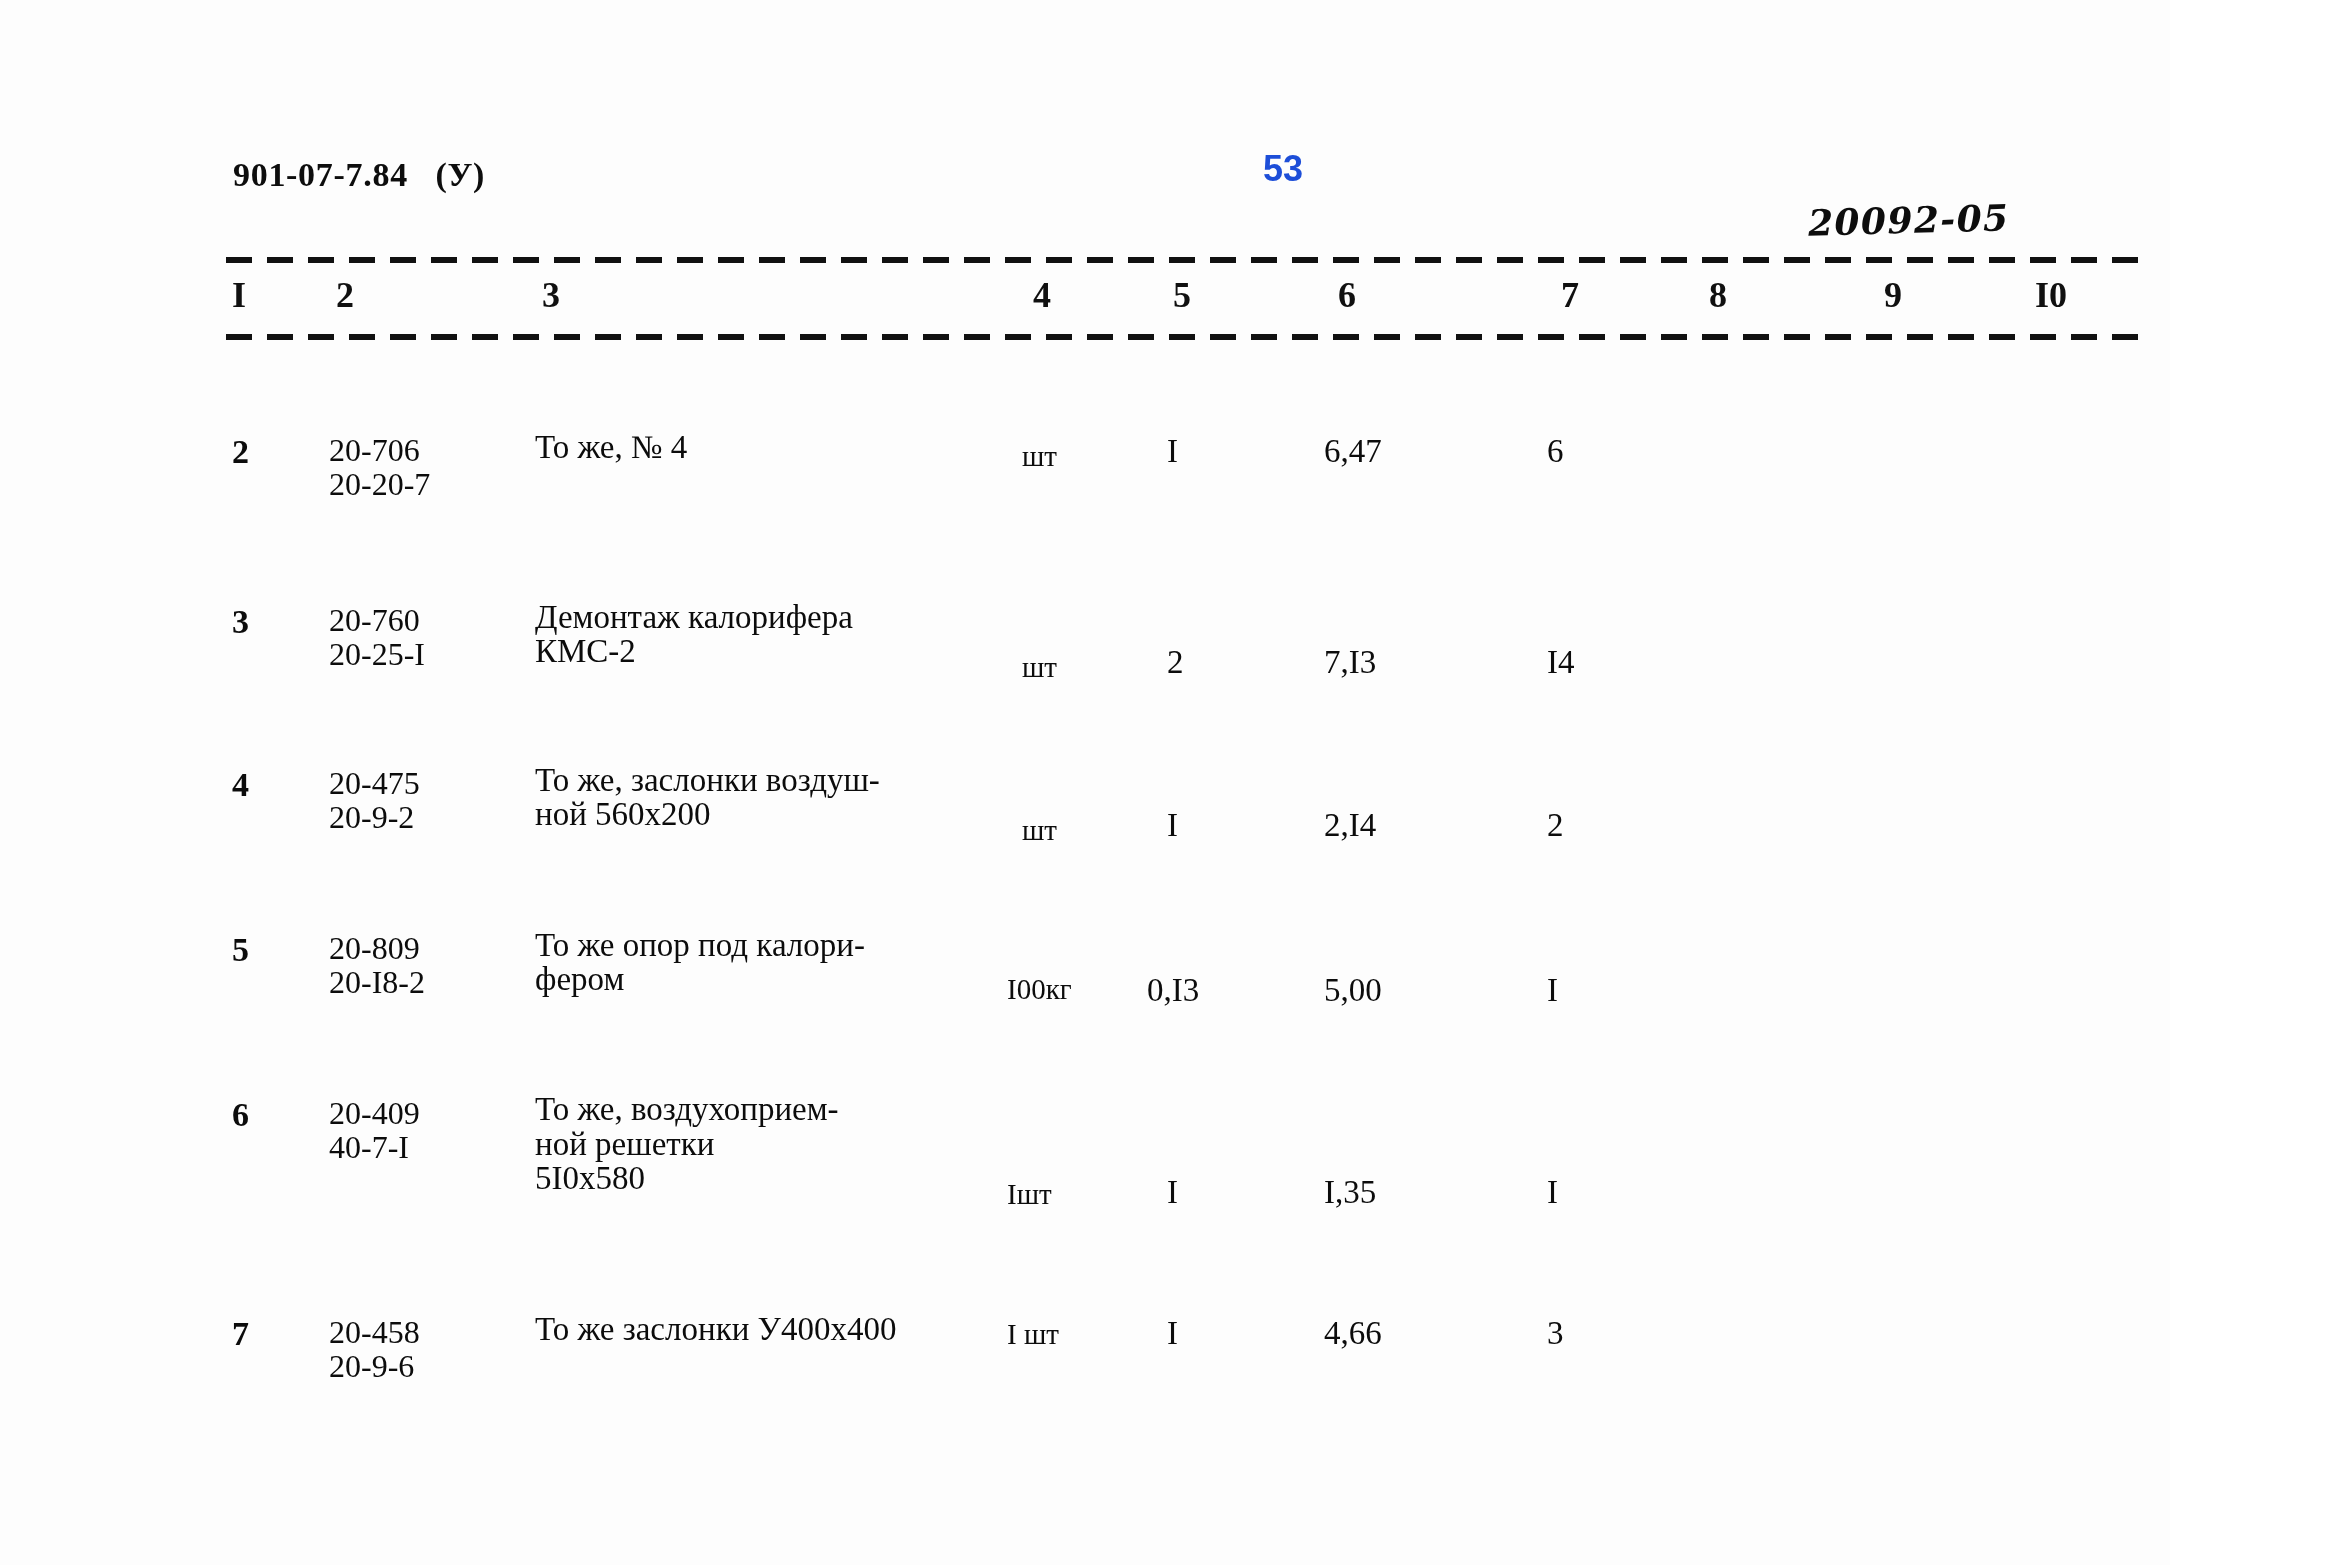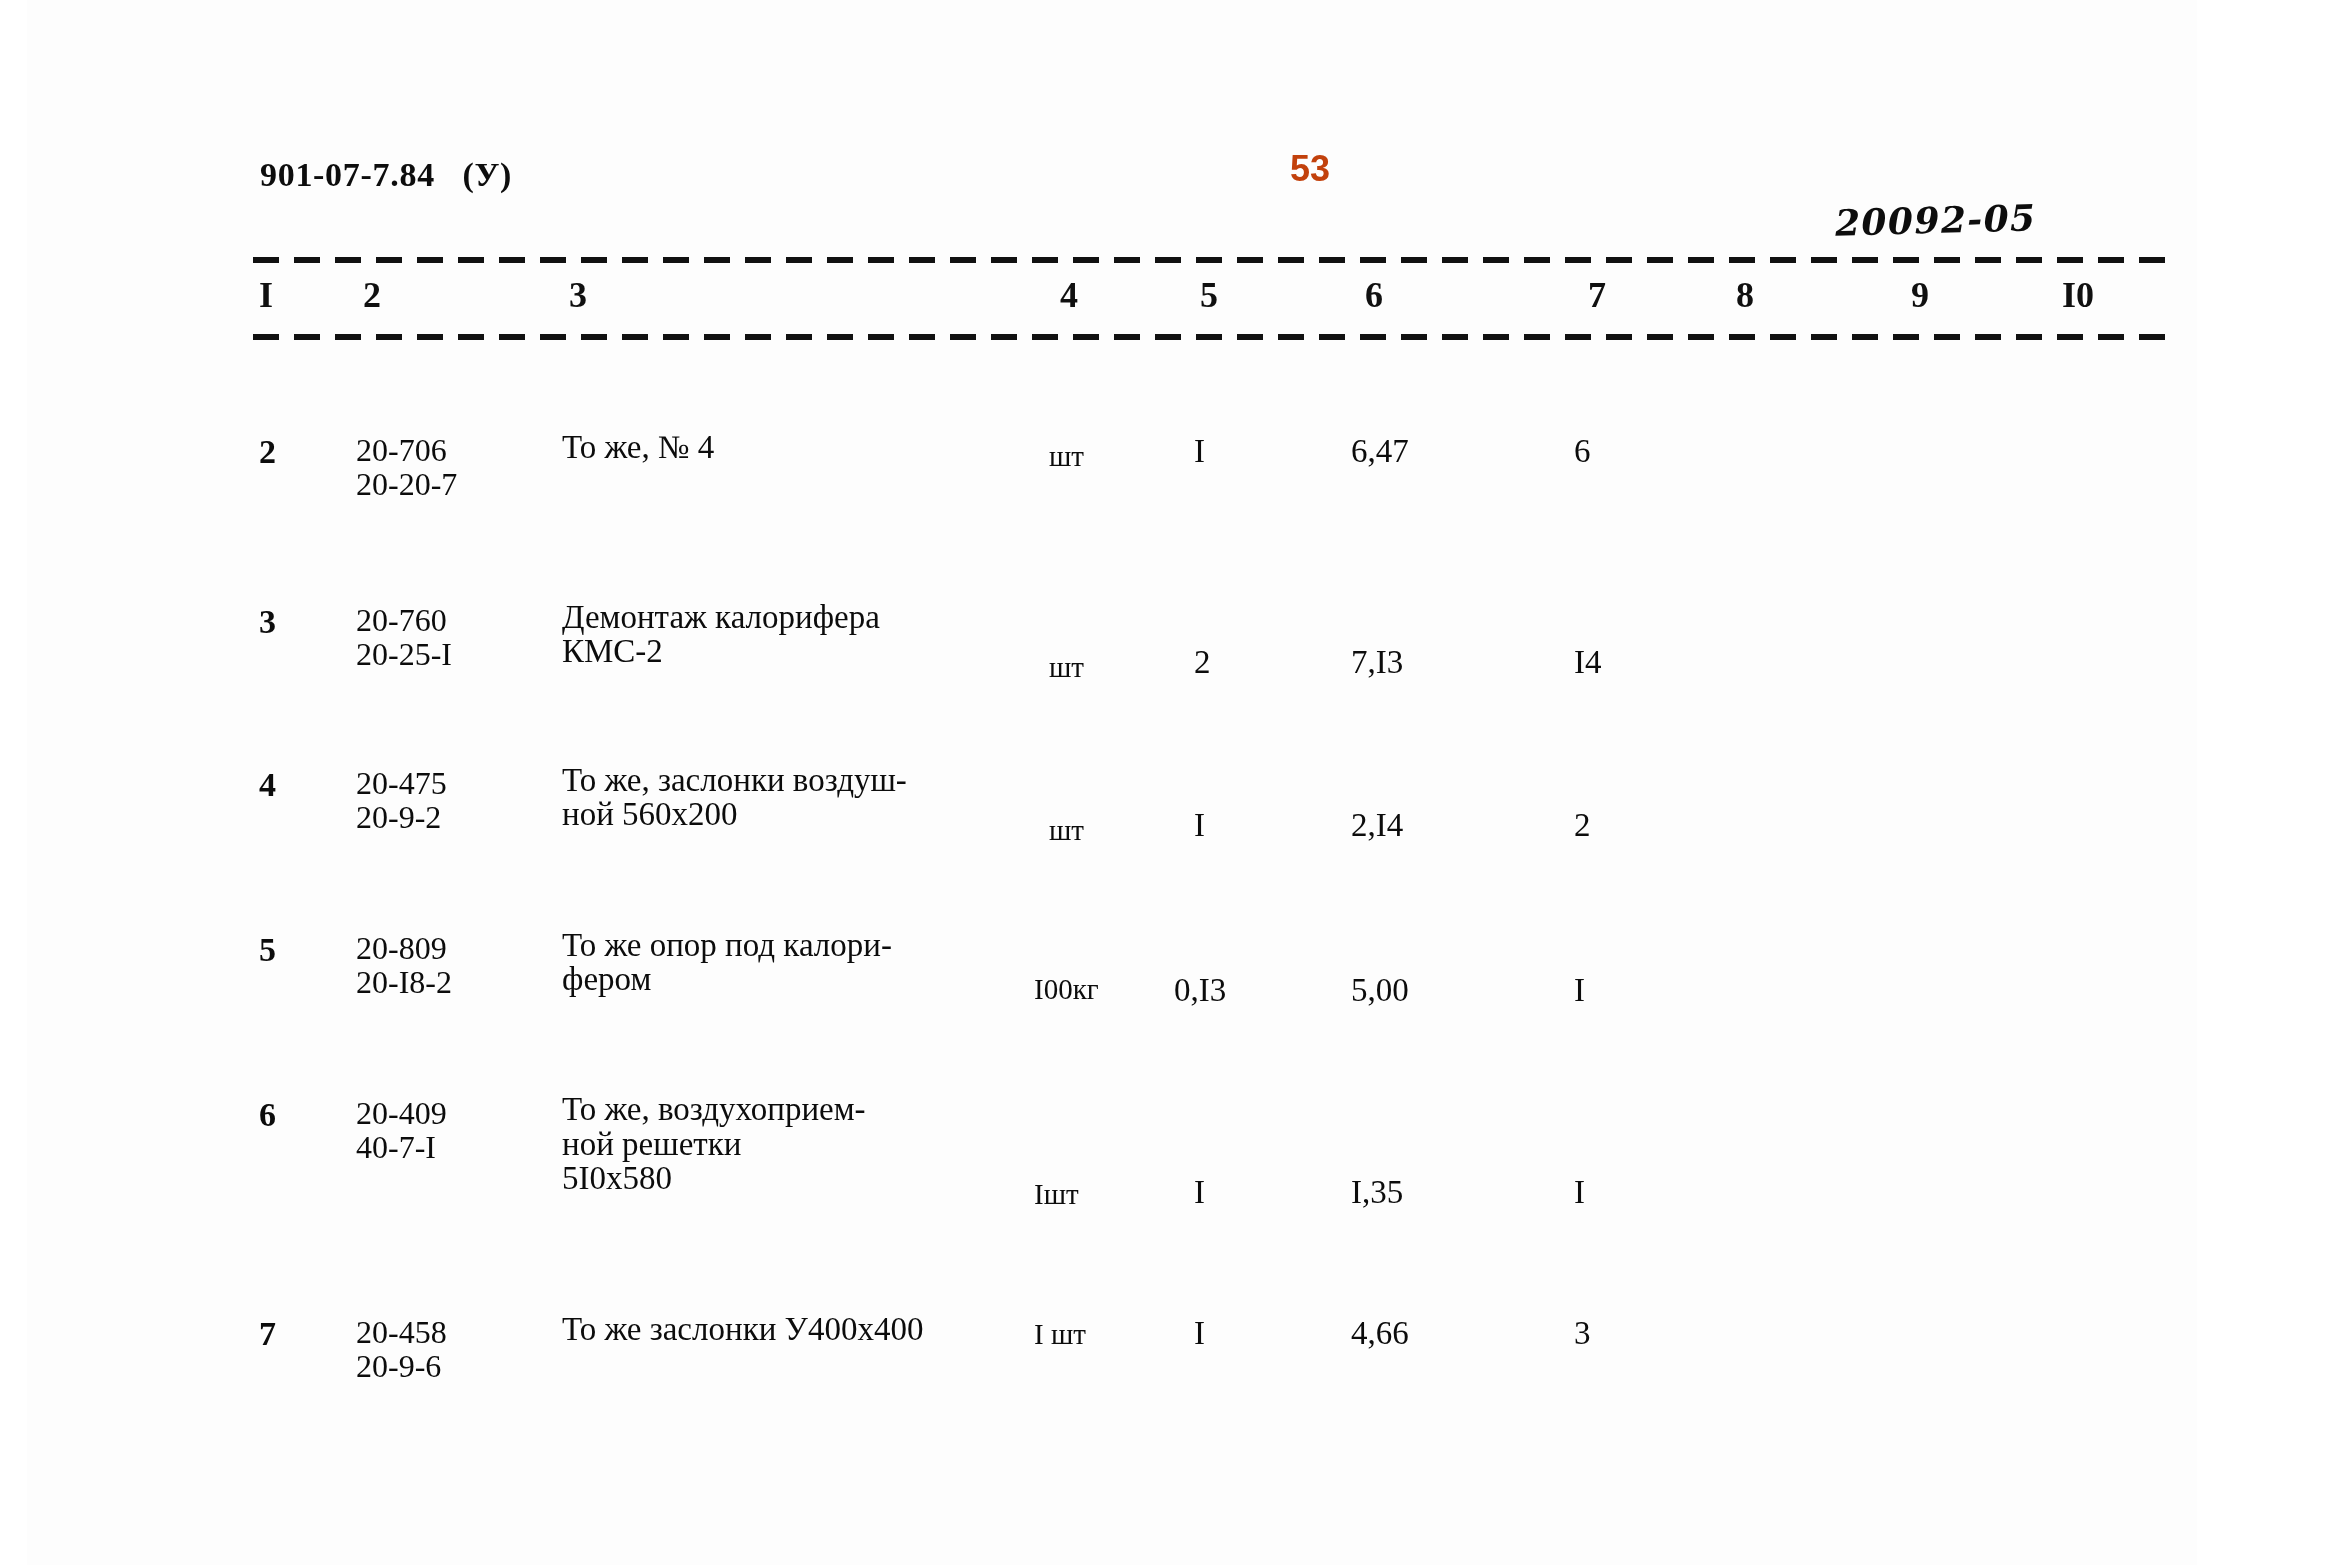--- a/index.html
+++ b/index.html
@@ -10,41 +10,40 @@
   body {
     font-family: "Liberation Serif", "DejaVu Serif", serif;
   }
 
   #page {
     position: relative;
     width: 2170px;
     height: 1565px;
     background: #fdfdfd;
     overflow: hidden;
-    margin-left: 27px;
   }
 
   
   .doc-code {
     position: absolute;
     left: 233px;
     top: 156px;
     font-size: 34px;
     letter-spacing: 0.7px;
     color: #0d0d0d;
     white-space: pre;
     font-weight: 600;
     font-family: "Liberation Serif", "DejaVu Serif", serif;
   }
   .page-number {
     position: absolute;
     left: 1263px;
     top: 148px;
     font-size: 36px;
-    color: #c2410c;
+    color: #1d4ed8;
     font-weight: 700;
     font-family: "Liberation Sans", sans-serif;
   }
   .hand-note {
     position: absolute;
     left: 1808px;
     top: 199px;
     font-size: 36px;
     color: #0d0d0d;
     font-style: italic;

